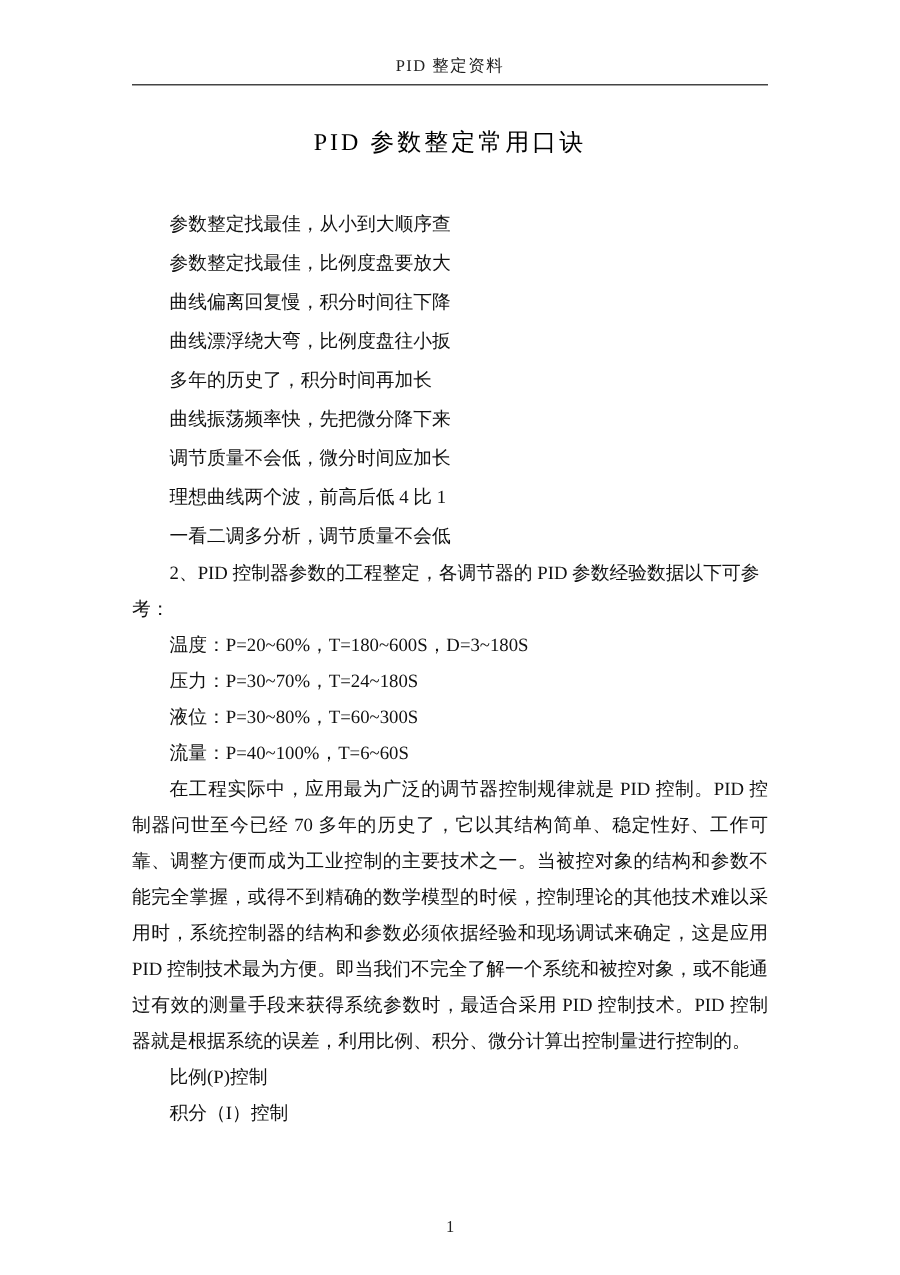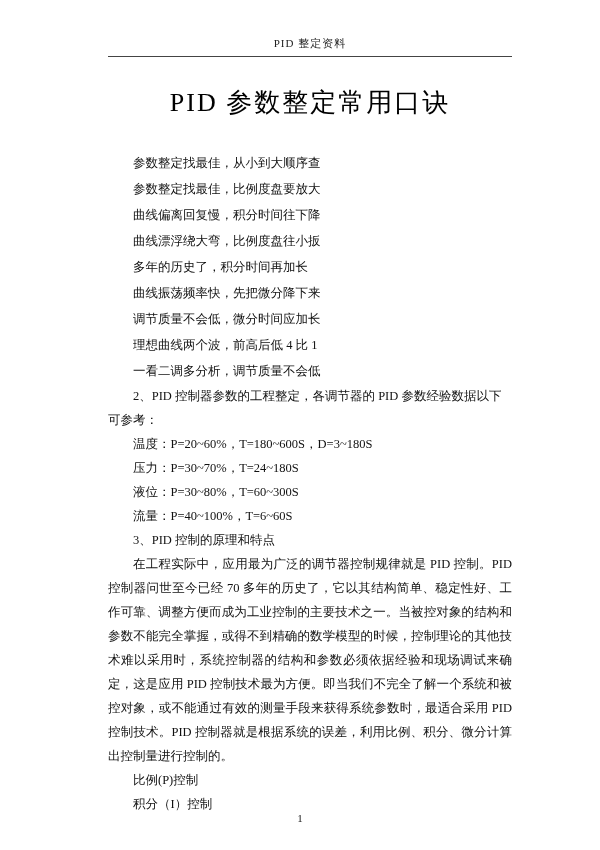--- a/index.html
+++ b/index.html
@@ -9,38 +9,37 @@
     font-family: "Liberation Serif", "DejaVu Serif", serif;
   }
   .page {
     position: relative;
     width: 600px;
     height: 850px;
     background: #ffffff;
     color: #1a1a1a;
     overflow: hidden;
     box-sizing: border-box;
-    padding-left: 20px;
   }
   .header {
     padding-top: 36px;
     text-align: center;
     font-size: 11px;
     letter-spacing: 1px;
     color: #222;
   }
   .header-rule {
     margin: 5px 88px 0 88px;
     border-bottom: 1px solid #444;
     height: 0;
   }
   .title {
     margin: 28px 0 0 0;
     text-align: center;
-    font-size: 26px;
+    font-size: 16px;
     font-weight: normal;
     letter-spacing: 2px;
     color: #000;
   }
   .content {
     margin: 30px 88px 0 88px;
     font-size: 12.5px;
     color: #111;
   }
   .content p {
@@ -89,21 +88,20 @@
     <p class="poem-line">调节质量不会低，微分时间应加长</p>
     <p class="poem-line">理想曲线两个波，前高后低 4 比 1</p>
     <p class="poem-line">一看二调多分析，调节质量不会低</p>
 
     <p class="line">2、PID 控制器参数的工程整定，各调节器的 PID 参数经验数据以下可参考：</p>
     <p class="line">温度：P=20~60%，T=180~600S，D=3~180S</p>
     <p class="line">压力：P=30~70%，T=24~180S</p>
     <p class="line">液位：P=30~80%，T=60~300S</p>
     <p class="line">流量：P=40~100%，T=6~60S</p>
 
-    <p class="line">3、PID 控制的原理和特点</p>
     <p class="para">在工程实际中，应用最为广泛的调节器控制规律就是 PID 控制。PID 控制器问世至今已经 70 多年的历史了，它以其结构简单、稳定性好、工作可靠、调整方便而成为工业控制的主要技术之一。当被控对象的结构和参数不能完全掌握，或得不到精确的数学模型的时候，控制理论的其他技术难以采用时，系统控制器的结构和参数必须依据经验和现场调试来确定，这是应用 PID 控制技术最为方便。即当我们不完全了解一个系统和被控对象，或不能通过有效的测量手段来获得系统参数时，最适合采用 PID 控制技术。PID 控制器就是根据系统的误差，利用比例、积分、微分计算出控制量进行控制的。</p>
 
     <p class="line">比例(P)控制</p>
 
     <p class="line">积分（I）控制</p>
   </div>
 
   <div class="footer">
     <span>1</span>
   </div>

